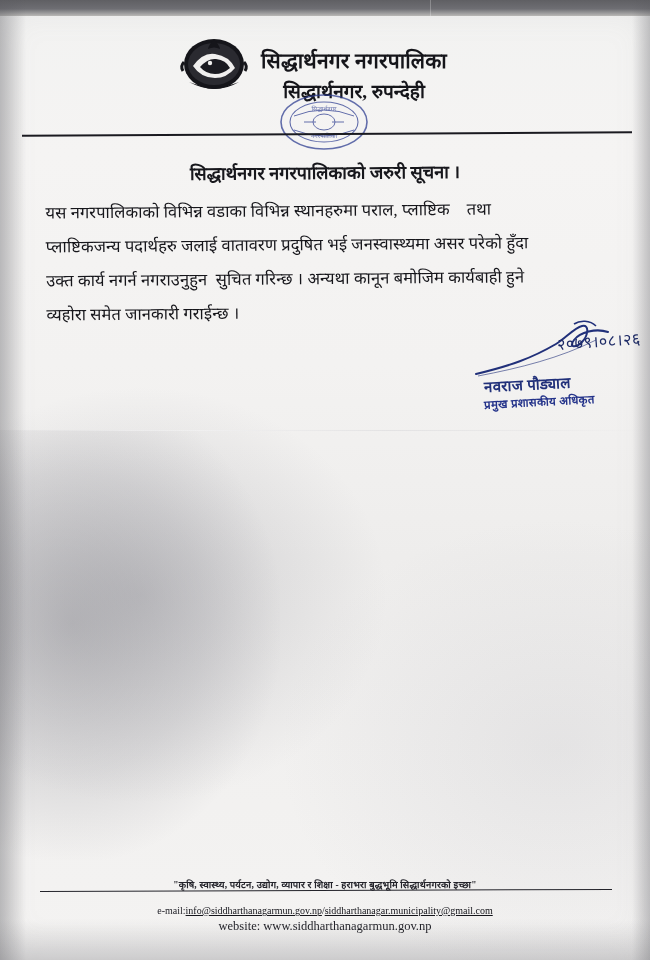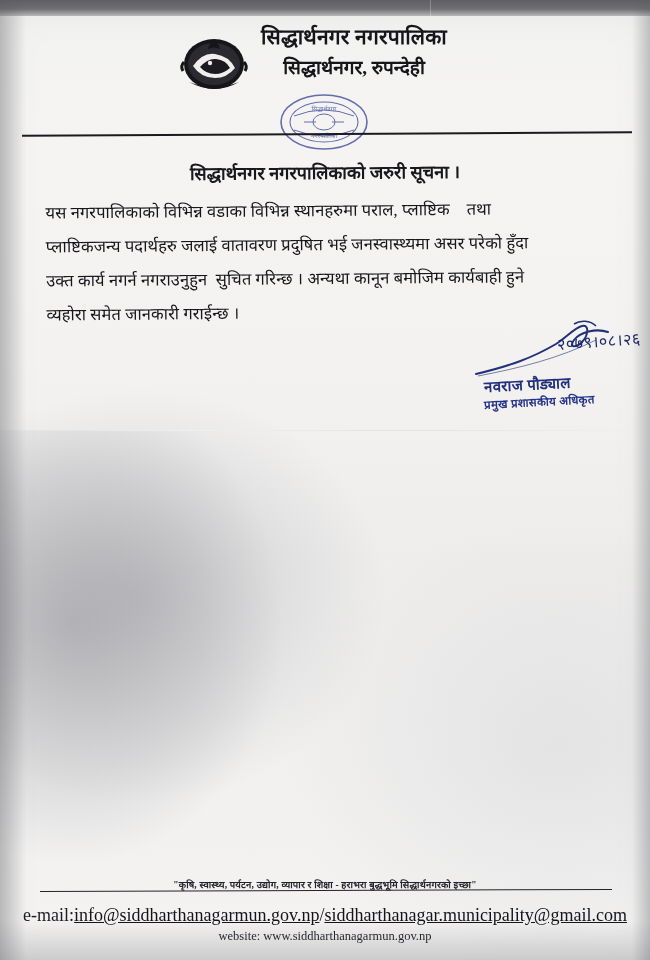--- a/index.html
+++ b/index.html
@@ -78,20 +78,21 @@
   .emblem {
     width: 74px; height: 74px;
     margin-right: 10px;
     margin-top: 6px;
     flex: 0 0 auto;
     position: relative;
   }
   .head-text {
     text-align: center;
     padding-right: 26px;
+    margin-top: 24px;
   }
   .line1 {
     font-family: "Liberation Serif", serif;
     font-size: 21px;
     font-weight: 700;
     letter-spacing: 0.2px;
     line-height: 1.25;
   }
   .line2 {
     font-family: "Liberation Serif", serif;
@@ -228,21 +229,21 @@
   .slogan {
     font-family: "Liberation Serif", serif;
     font-size: 9.5px;
     font-weight: 700;
     color: #23232a;
     letter-spacing: 0.2px;
   }
   .email {
     margin-top: 14px;
     font-family: "Liberation Serif", serif;
-    font-size: 18px;
+    font-size: 10px;
   }
   .email .link {
     text-decoration: underline;
     color: #14141a;
   }
   .website {
     margin-top: 3px;
     font-family: "Liberation Serif", serif;
     font-size: 12.5px;
   }

